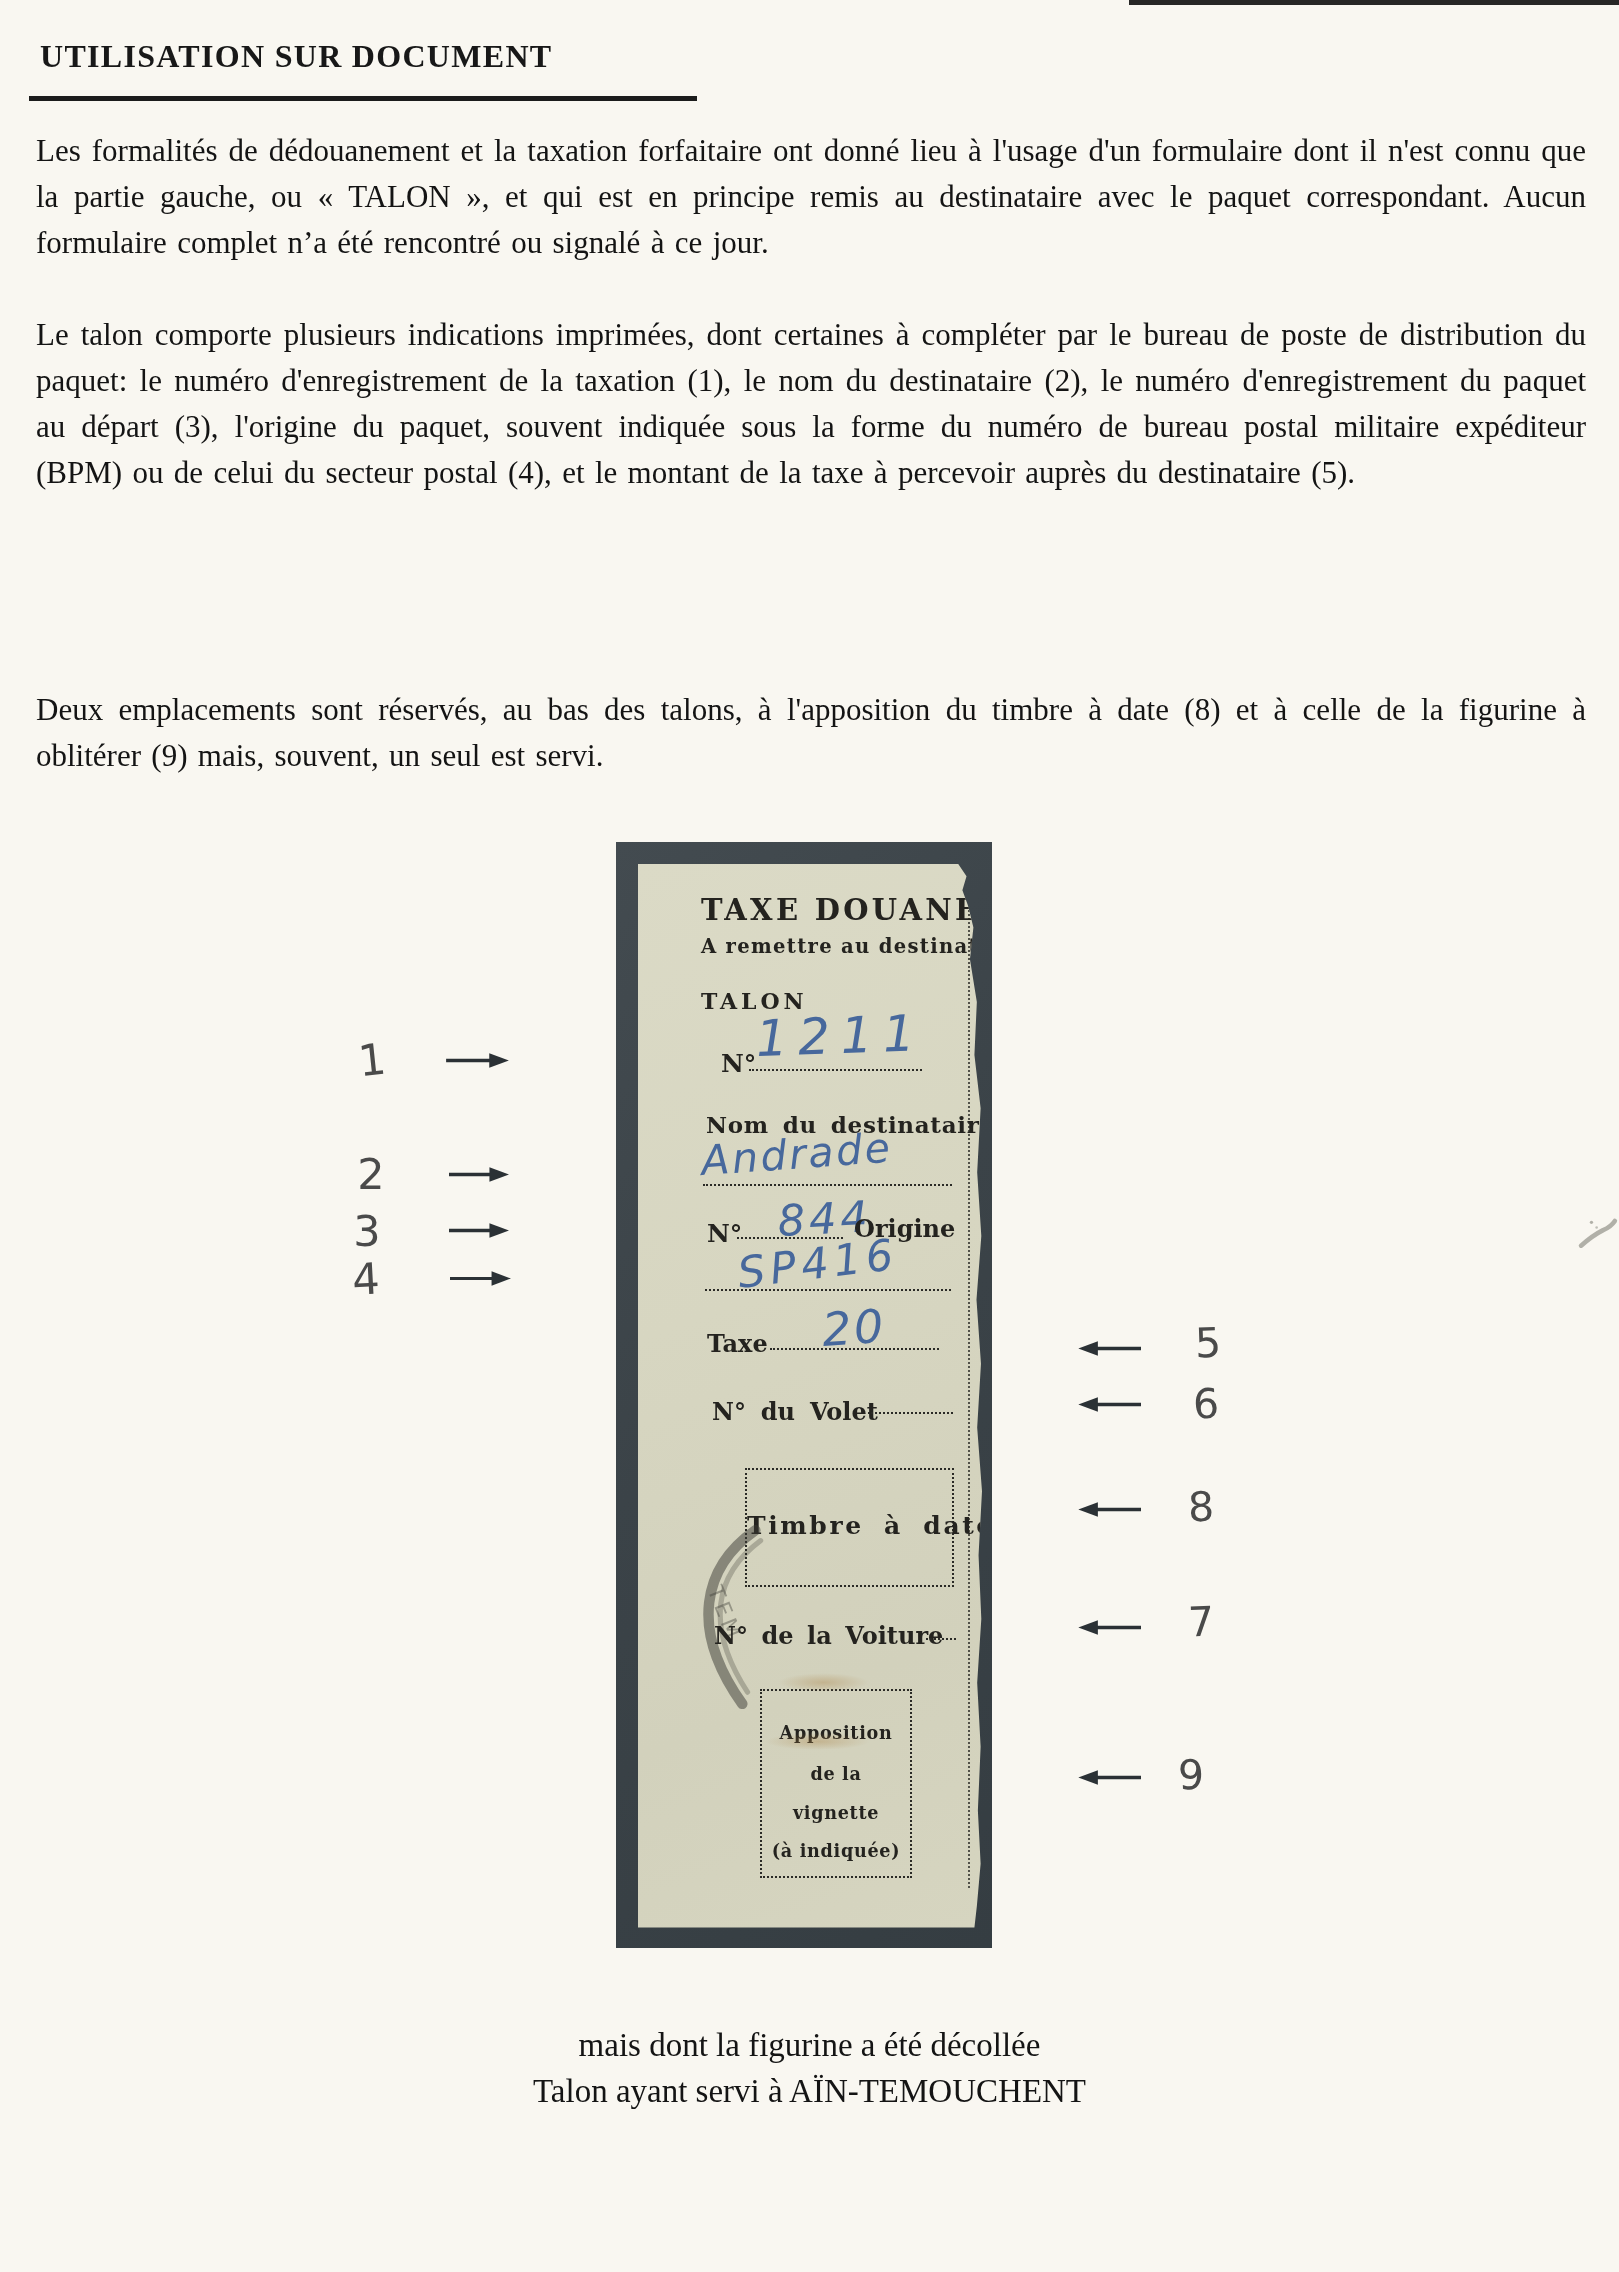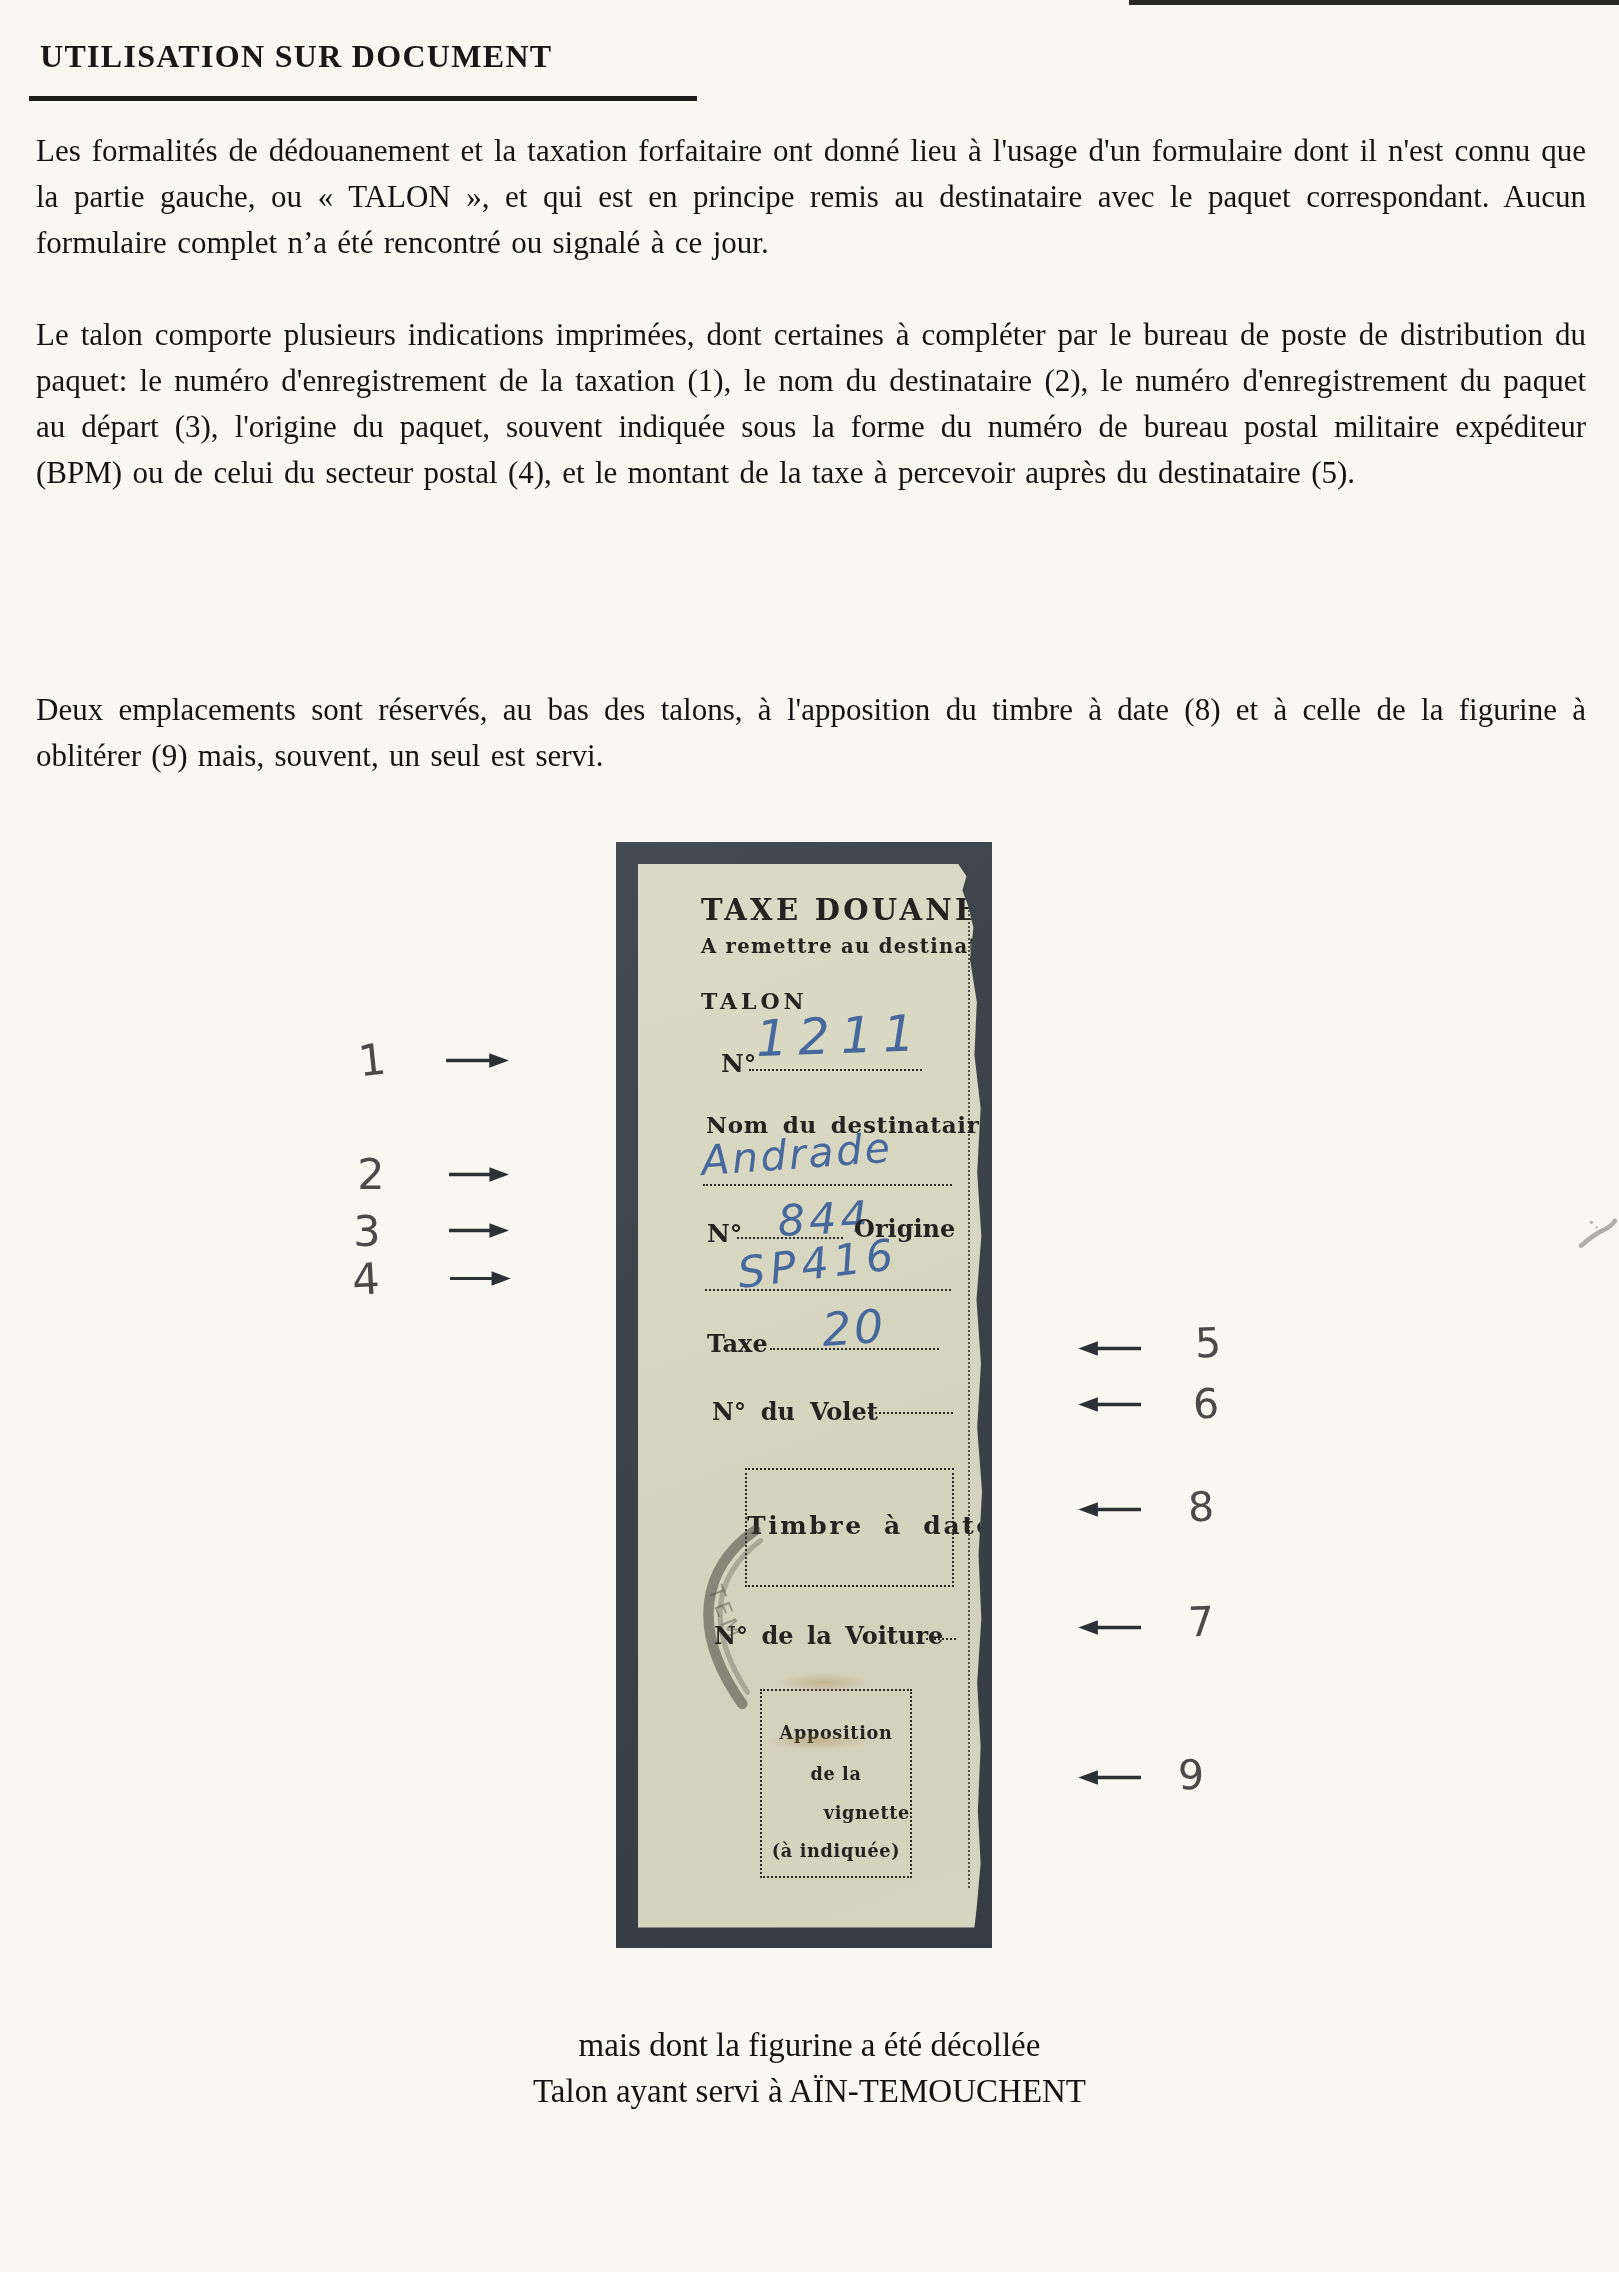--- a/index.html
+++ b/index.html
@@ -107,21 +107,21 @@
         <path d="M128,30 C 58,82 42,160 108,262" fill="none" stroke="rgba(58,58,52,0.28)" stroke-width="8" stroke-linecap="round"></path>
       </svg>
       <div class="pm-letters">TEM</div>
 
       <div class="lab" style="left:76px;top:757px;font-size:24px;word-spacing:5.2px;">N° de la Voiture</div>
       <div class="dotl" style="left:288px;top:755px;width:30px;"></div>
 
       <div class="box" style="left:122px;top:825px;width:148px;height:185px;">
         <div class="vg-line" style="top:31px;">Apposition</div>
         <div class="vg-line" style="top:72px;">de la</div>
-        <div class="vg-line" style="top:111px;text-align:right;">vignette</div>
+        <div class="vg-line" style="top:111px;">vignette</div>
         <div class="vg-line" style="top:149px;">(à indiquée)</div>
       </div>
 
       <div class="stain" style="left:140px;top:809px;width:91px;height:19.6px;"></div>
       <div class="stain" style="left:127px;top:869px;width:105px;height:17px;"></div>
 
     </div>
   </div>
 
   <div class="digit" style="left:372px;top:1060px;">1</div>

